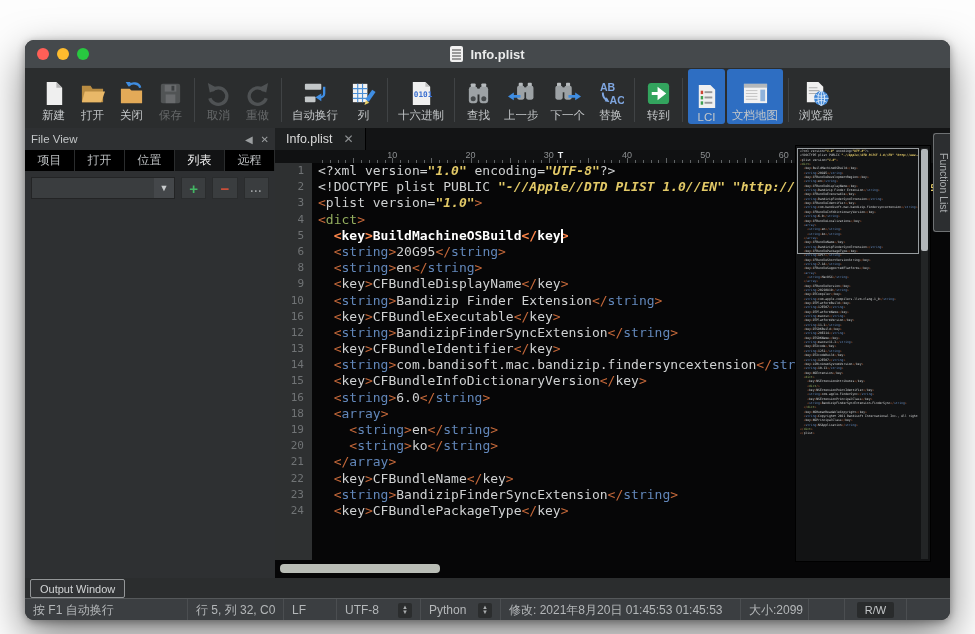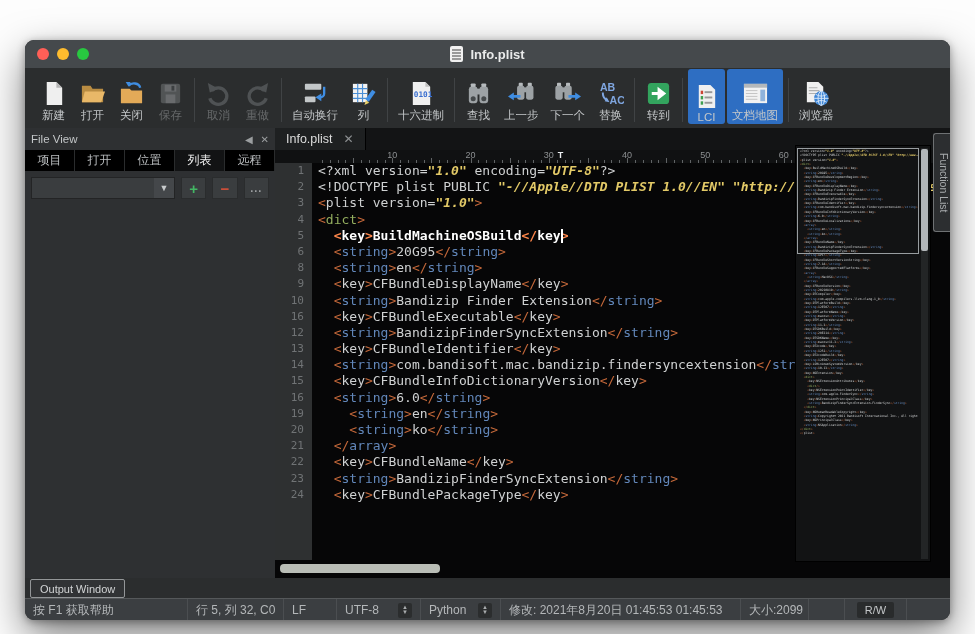--- a/index.html
+++ b/index.html
@@ -409,20 +409,21 @@
             <div class="crow"><span class="ln">6</span><span class="ct"><span class="xt">  </span><span class="xb">&lt;</span><span style="color:#6287ba">string</span><span class="xb">&gt;</span><span class="xt">20G95</span><span class="xb">&lt;/</span><span style="color:#6287ba">string</span><span class="xb">&gt;</span></span></div>
             <div class="crow"><span class="ln">8</span><span class="ct"><span class="xt">  </span><span class="xb">&lt;</span><span style="color:#6287ba">string</span><span class="xb">&gt;</span><span class="xt">en</span><span class="xb">&lt;/</span><span style="color:#6287ba">string</span><span class="xb">&gt;</span></span></div>
             <div class="crow"><span class="ln">9</span><span class="ct"><span class="xt">  </span><span class="xb">&lt;</span><span style="color:#cfd1d2">key</span><span class="xb">&gt;</span><span class="xt">CFBundleDisplayName</span><span class="xb">&lt;/</span><span style="color:#cfd1d2">key</span><span class="xb">&gt;</span></span></div>
             <div class="crow"><span class="ln">10</span><span class="ct"><span class="xt">  </span><span class="xb">&lt;</span><span style="color:#6287ba">string</span><span class="xb">&gt;</span><span class="xt">Bandizip Finder Extension</span><span class="xb">&lt;/</span><span style="color:#6287ba">string</span><span class="xb">&gt;</span></span></div>
             <div class="crow"><span class="ln">16</span><span class="ct"><span class="xt">  </span><span class="xb">&lt;</span><span style="color:#cfd1d2">key</span><span class="xb">&gt;</span><span class="xt">CFBundleExecutable</span><span class="xb">&lt;/</span><span style="color:#cfd1d2">key</span><span class="xb">&gt;</span></span></div>
             <div class="crow"><span class="ln">12</span><span class="ct"><span class="xt">  </span><span class="xb">&lt;</span><span style="color:#6287ba">string</span><span class="xb">&gt;</span><span class="xt">BandizipFinderSyncExtension</span><span class="xb">&lt;/</span><span style="color:#6287ba">string</span><span class="xb">&gt;</span></span></div>
             <div class="crow"><span class="ln">13</span><span class="ct"><span class="xt">  </span><span class="xb">&lt;</span><span style="color:#cfd1d2">key</span><span class="xb">&gt;</span><span class="xt">CFBundleIdentifier</span><span class="xb">&lt;/</span><span style="color:#cfd1d2">key</span><span class="xb">&gt;</span></span></div>
             <div class="crow"><span class="ln">14</span><span class="ct"><span class="xt">  </span><span class="xb">&lt;</span><span style="color:#6287ba">string</span><span class="xb">&gt;</span><span class="xt">com.bandisoft.mac.bandizip.findersyncextension</span><span class="xb">&lt;/</span><span style="color:#6287ba">string</span><span class="xb">&gt;</span></span></div>
             <div class="crow"><span class="ln">15</span><span class="ct"><span class="xt">  </span><span class="xb">&lt;</span><span style="color:#cfd1d2">key</span><span class="xb">&gt;</span><span class="xt">CFBundleInfoDictionaryVersion</span><span class="xb">&lt;/</span><span style="color:#cfd1d2">key</span><span class="xb">&gt;</span></span></div>
             <div class="crow"><span class="ln">16</span><span class="ct"><span class="xt">  </span><span class="xb">&lt;</span><span style="color:#6287ba">string</span><span class="xb">&gt;</span><span class="xt">6.0</span><span class="xb">&lt;/</span><span style="color:#6287ba">string</span><span class="xb">&gt;</span></span></div>
+            <div class="crow"><span class="ln">18</span><span class="ct"><span class="xt">  </span><span class="xb">&lt;</span><span style="color:#6287ba">array</span><span class="xb">&gt;</span></span></div>
             <div class="crow"><span class="ln">19</span><span class="ct"><span class="xt">    </span><span class="xb">&lt;</span><span style="color:#6287ba">string</span><span class="xb">&gt;</span><span class="xt">en</span><span class="xb">&lt;/</span><span style="color:#6287ba">string</span><span class="xb">&gt;</span></span></div>
             <div class="crow"><span class="ln">20</span><span class="ct"><span class="xt">    </span><span class="xb">&lt;</span><span style="color:#6287ba">string</span><span class="xb">&gt;</span><span class="xt">ko</span><span class="xb">&lt;/</span><span style="color:#6287ba">string</span><span class="xb">&gt;</span></span></div>
             <div class="crow"><span class="ln">21</span><span class="ct"><span class="xt">  </span><span class="xb">&lt;/</span><span style="color:#6287ba">array</span><span class="xb">&gt;</span></span></div>
             <div class="crow"><span class="ln">22</span><span class="ct"><span class="xt">  </span><span class="xb">&lt;</span><span style="color:#cfd1d2">key</span><span class="xb">&gt;</span><span class="xt">CFBundleName</span><span class="xb">&lt;/</span><span style="color:#cfd1d2">key</span><span class="xb">&gt;</span></span></div>
             <div class="crow"><span class="ln">23</span><span class="ct"><span class="xt">  </span><span class="xb">&lt;</span><span style="color:#6287ba">string</span><span class="xb">&gt;</span><span class="xt">BandizipFinderSyncExtension</span><span class="xb">&lt;/</span><span style="color:#6287ba">string</span><span class="xb">&gt;</span></span></div>
             <div class="crow"><span class="ln">24</span><span class="ct"><span class="xt">  </span><span class="xb">&lt;</span><span style="color:#cfd1d2">key</span><span class="xb">&gt;</span><span class="xt">CFBundlePackageType</span><span class="xb">&lt;/</span><span style="color:#cfd1d2">key</span><span class="xb">&gt;</span></span></div>
           </div>
         <div class="hstrip">
           <div class="hthumb"></div>
         </div>
@@ -503,21 +504,21 @@
         <div class="funclist">Function List</div>
       </div>
     </div>
 
     <div class="bottomstrip">
       <div class="output-tab">Output Window</div>
     </div>
 
     <div class="statusbar" id="statusbar">
         <div class="sb-seg" style="width: 163px;">
-          <span>按 F1 获取帮助</span>
+          <span>按 F1 自动换行</span>
         </div>
         <div class="sb-seg" style="width: 96px;">
           <span>行 5, 列 32, C0</span>
         </div>
         <div class="sb-seg" style="width: 53px;">
           <span>LF</span>
         </div>
         <div class="sb-seg" style="width: 84px;">
           <span>UTF-8</span>
           <span class="stepper">

